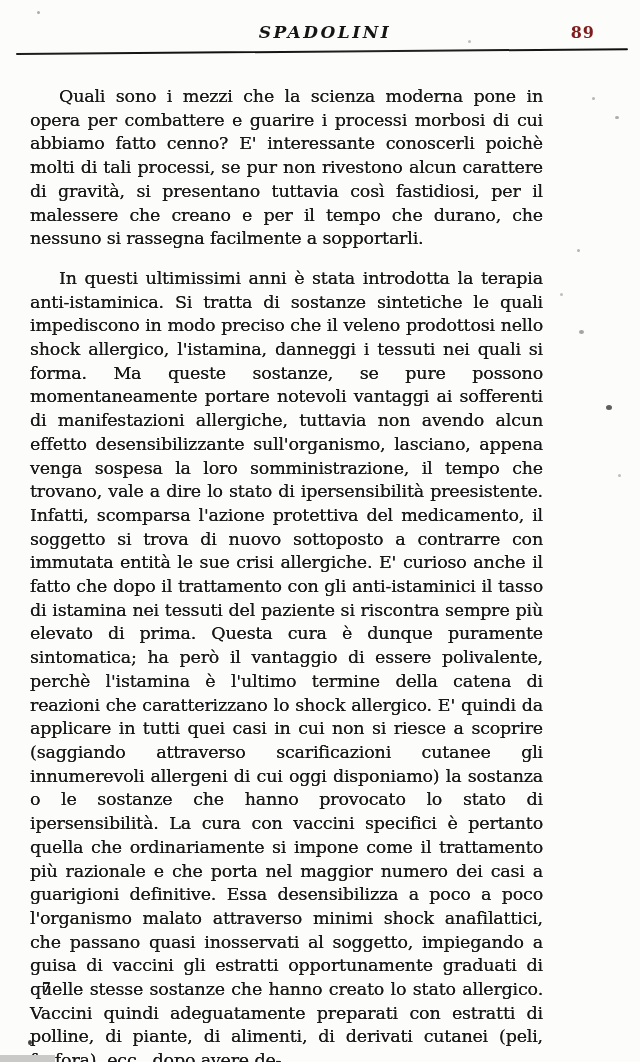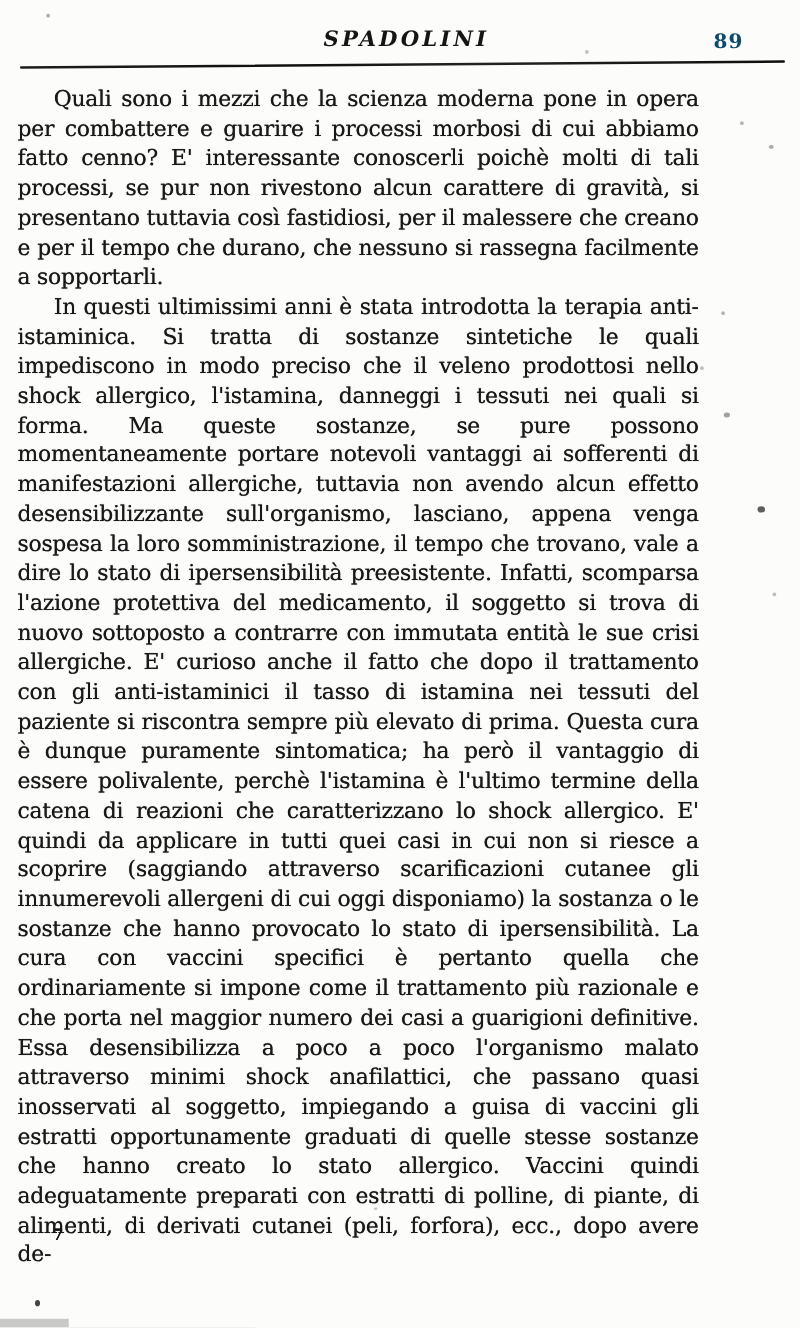--- a/index.html
+++ b/index.html
@@ -25,21 +25,21 @@
     letter-spacing: 2.5px;
     color: #151515;
   }
   .page-number {
     position: absolute;
     top: 23px;
     right: 84px;
     font-size: 16px;
     font-weight: bold;
     letter-spacing: 1px;
-    color: #0c4a6e;
+    color: #7f1d1d;
   }
   .header-rule {
     position: absolute;
     top: 53px;
     left: 16px;
     width: 612px;
     height: 2.2px;
     background: linear-gradient(90deg, #1d1d1d 0%, #101010 35%, #232323 60%, #0e0e0e 100%);
     transform: rotate(-0.45deg);
     transform-origin: left center;
@@ -51,21 +51,21 @@
     left: 14px;
     width: 545px;
     text-align: justify;
     font-size: 17.5px;
     line-height: 23.7px;
     letter-spacing: -0.2px;
     hyphens: auto;
     color: #181818;
     text-shadow: 0 0 0.55px rgba(20,20,20,0.9);
   }
-  .body-text p { margin: 0; text-indent: 29px; }
+  .body-text p { margin: 16px; text-indent: 29px; }
   .signature-mark {
     position: absolute;
     left: 42px;
     top: 980px;
     font-size: 12.5px;
     font-weight: bold;
     color: #151515;
     text-shadow: 0 0 0.5px rgba(20,20,20,0.9);
   }
   .noise-dot { position: absolute; border-radius: 50%; background: #4a4a4a; }

